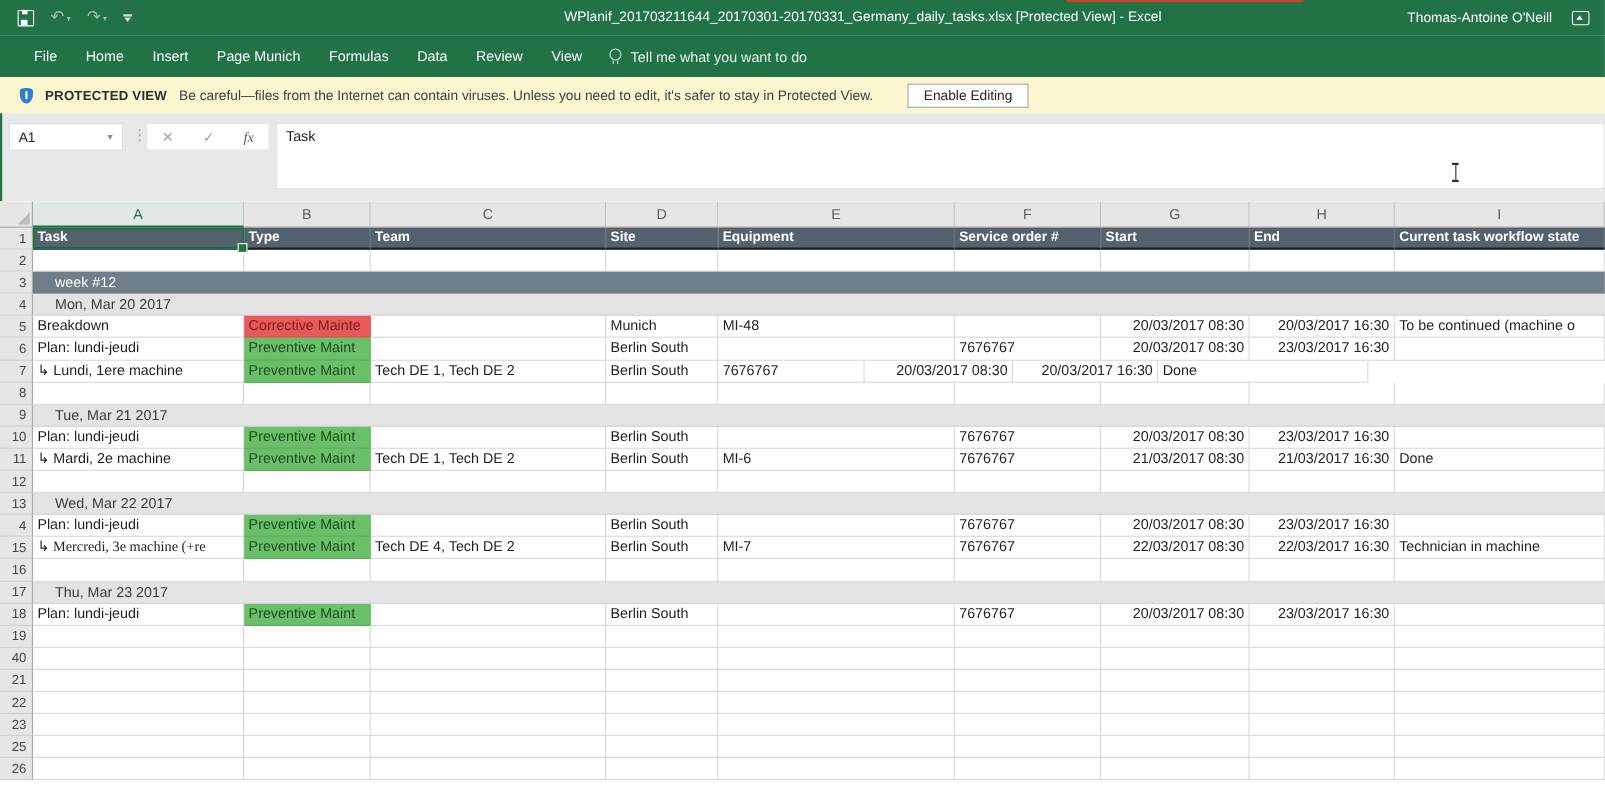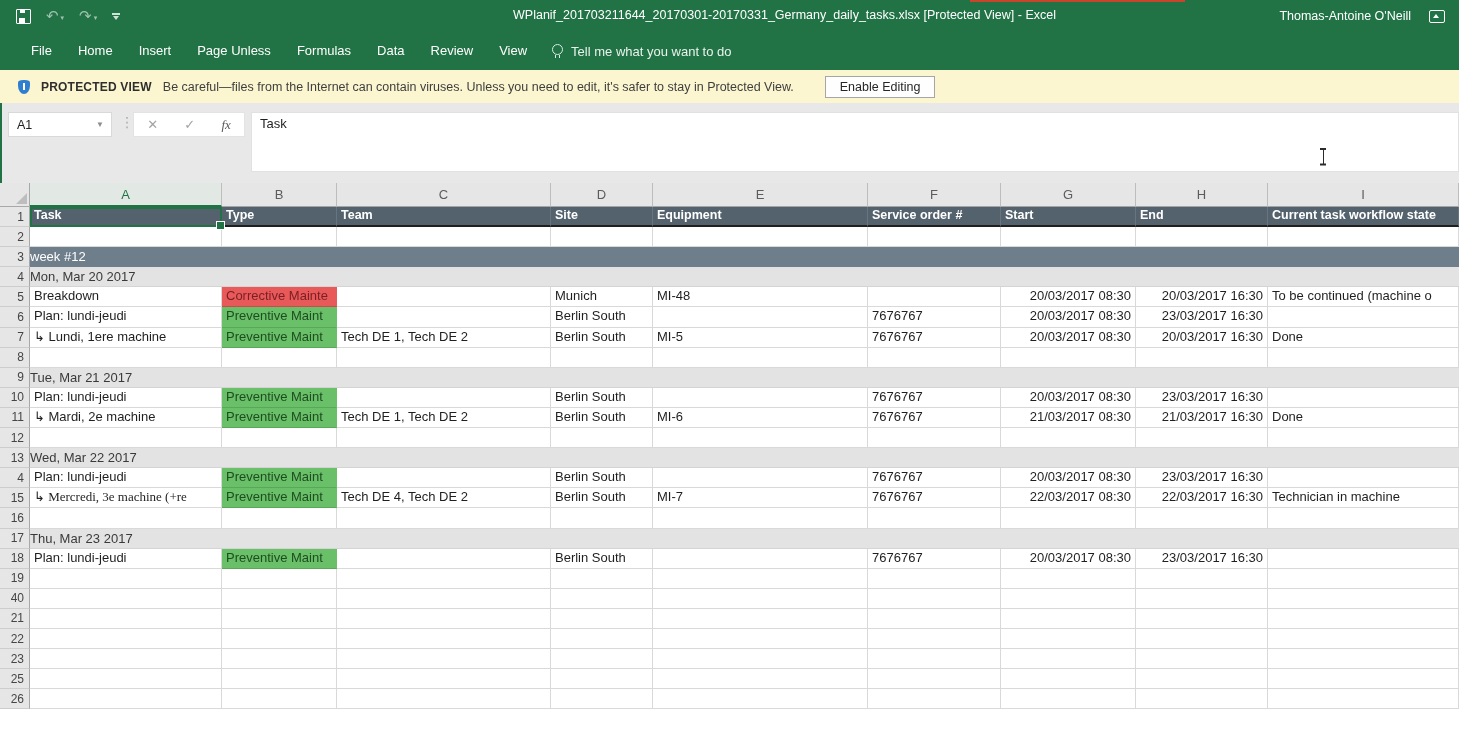--- a/index.html
+++ b/index.html
@@ -69,21 +69,21 @@
   .colhdr.colsel{background:#e2e9e4;color:var(--green,#217346);border-bottom:2px solid var(--green,#217346);}
   .rowhdr{flex:0 0 30px;box-sizing:border-box;background:#e6e6e6;border-right:1px solid #a8a8a8;border-bottom:1px solid #cdcdcd;
           display:flex;align-items:center;justify-content:flex-end;padding-right:5px;font-size:12px;color:#454545;}
   .cell{box-sizing:border-box;flex:0 0 auto;border-right:1px solid #d9d9d9;border-bottom:1px solid #d9d9d9;
         font-size:13px;line-height:18.5px;color:#1f1f1f;padding:0 4px;white-space:nowrap;overflow:hidden;}
   .cell.num{text-align:right;}
   .cell.hdr{background:var(--header-slate,#54626d);color:#fff;font-weight:bold;font-size:12.5px;line-height:17.5px;
             border-right:1px solid #68747f;border-bottom:2px solid #1f1f1f;}
   .cell.selcell{outline:2px solid var(--green,#217346);outline-offset:-2px;position:relative;overflow:visible;z-index:2;}
   .fillhandle{position:absolute;right:-4px;bottom:-4.5px;width:7px;height:7px;background:var(--green,#217346);border:1.5px solid #fff;z-index:3;}
-  .band{flex:1 1 auto;display:flex;align-items:center;padding-left:0;font-size:13px;white-space:nowrap;overflow:hidden;box-sizing:border-box;}
+  .band{flex:1 1 auto;display:flex;align-items:center;padding-left:20px;font-size:13px;white-space:nowrap;overflow:hidden;box-sizing:border-box;}
   .band.band-week{background:var(--slate-band,#6e7e8b);color:#fff;border-bottom:1px solid var(--slate-band,#6e7e8b);}
   .band.band-day{background:var(--day-band,#e3e3e3);color:#3a3a3a;border-bottom:1px solid #d4d4d4;}
   .cell.fill-red{background:var(--red-fill,#e8595a);color:var(--red-text,#7a1f23);border-right-color:var(--red-fill,#e8595a);border-bottom-color:#c94b4c;}
   .cell.fill-green{background:var(--green-fill,#6abf69);color:var(--green-text,#1e4d21);border-right-color:var(--green-fill,#6abf69);border-bottom-color:#58a858;}
 </style>
 </head>
 <body>
 
 <div class="app">
 
@@ -108,21 +108,21 @@
       <span>Thomas-Antoine O'Neill</span>
       <span class="rdo-icon"></span>
     </div>
     <div class="artifact"></div>
   </div>
 
   <div class="tabsrow">
     <span class="tab">File</span>
     <span class="tab">Home</span>
     <span class="tab">Insert</span>
-    <span class="tab">Page Unless</span>
+    <span class="tab">Page Munich</span>
     <span class="tab">Formulas</span>
     <span class="tab">Data</span>
     <span class="tab">Review</span>
     <span class="tab">View</span>
     <span class="tellme">
       <span class="bulb"></span>
       <span>Tell me what you want to do</span>
     </span>
   </div>
 
@@ -216,21 +216,20 @@
         <div class="cell num" style="width: 135px;">20/03/2017 08:30</div>
         <div class="cell num" style="width: 132px;">23/03/2017 16:30</div>
         <div class="cell" style="width: 191px;"></div>
       </div>
       <div class="shrow">
         <div class="rowhdr">7</div>
         <div class="cell" style="width: 192px;">↳ Lundi, 1ere machine</div>
         <div class="cell fill-green" style="width: 115px;">Preventive Maint</div>
         <div class="cell" style="width: 214px;">Tech DE 1, Tech DE 2</div>
         <div class="cell" style="width: 102px;">Berlin South</div>
-        <div class="cell" style="width: 215px;">MI-5</div>
         <div class="cell" style="width: 133px;">7676767</div>
         <div class="cell num" style="width: 135px;">20/03/2017 08:30</div>
         <div class="cell num" style="width: 132px;">20/03/2017 16:30</div>
         <div class="cell" style="width: 191px;">Done</div>
       </div>
       <div class="shrow">
         <div class="rowhdr">8</div>
         <div class="cell" style="width: 192px;"></div>
         <div class="cell" style="width: 115px;"></div>
         <div class="cell" style="width: 214px;"></div>

